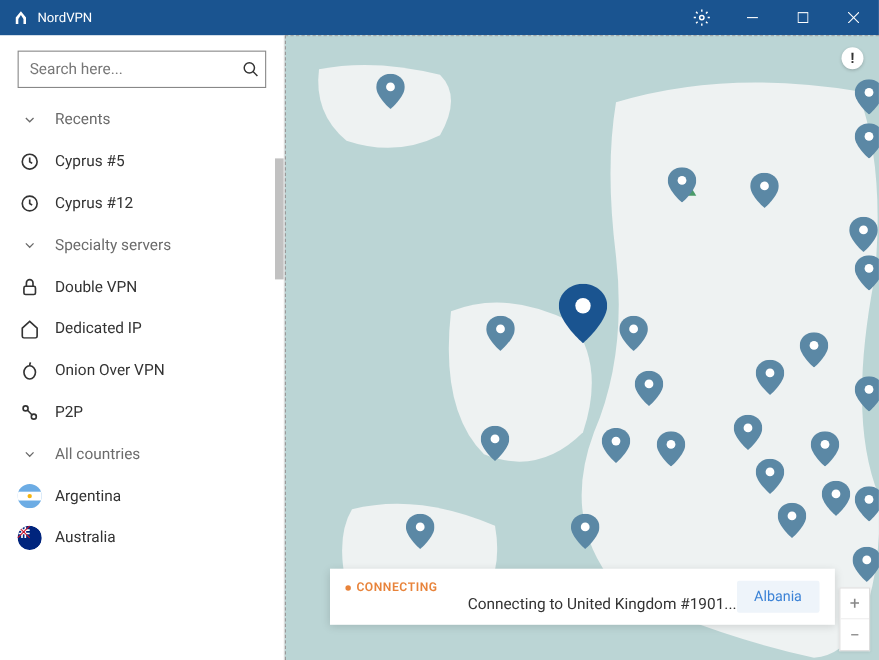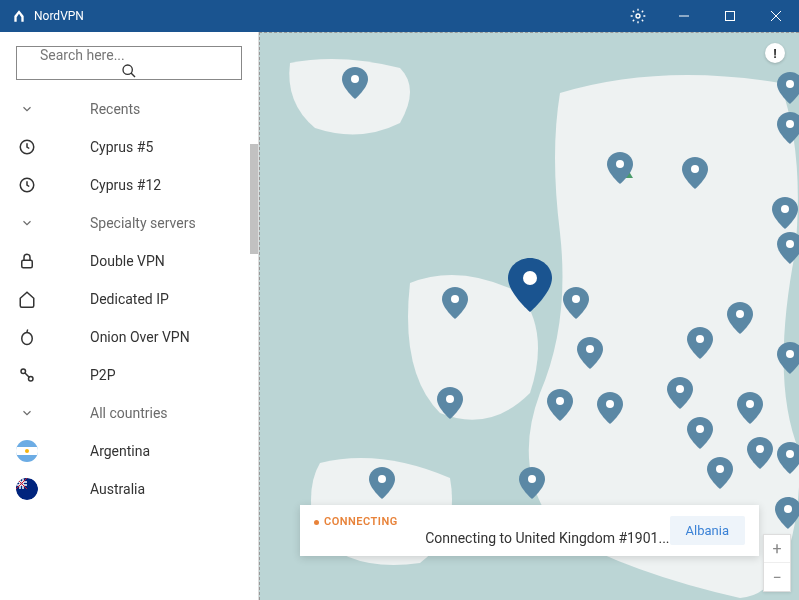--- a/index.html
+++ b/index.html
@@ -6,35 +6,35 @@
 body { width: 799px; height: 600px; overflow: hidden; background: #fff; }
 .titlebar { height: 32px; background: #1a5490; display: flex; align-items: center; justify-content: space-between; padding: 0 0 0 12px; color: #fff; gap: 44px; }
 .titlebar-left { display: flex; align-items: center; gap: 8px; }
 .titlebar-logo { width: 14px; height: 14px; }
 .titlebar-title { font-size: 12px; }
 .titlebar-right { display: flex; align-items: center; }
 .titlebar-btn { width: 46px; height: 32px; display: flex; align-items: center; justify-content: center; cursor: pointer; }
 .main { display: flex; height: 568px; }
 .sidebar { width: 259px; height: 100%; border-right: 1px solid #ddd; overflow-y: auto; position: relative; }
 .search-wrap { padding: 14px 16px 10px; }
-.search { position: relative; border: 1px solid #888; height: 34px; display: flex; align-items: center; flex-direction: column; }
+.search { position: relative; border: 1px solid #888; height: 34px; display: flex; align-items: center; }
 .search input { flex: 1; border: none; outline: none; font-size: 14px; padding: 0 10px; color: #333; background: transparent; }
 .search input::placeholder { color: #777; }
 .search-icon-wrap { width: 34px; display: flex; align-items: center; justify-content: center; }
-.list-row { display: flex; align-items: center; height: 38px; padding: 0 16px; cursor: pointer; gap: 40px; }
+.list-row { display: flex; align-items: center; height: 38px; padding: 0 16px; cursor: pointer; }
 .list-row.header { color: #6b6b6b; font-size: 14px; cursor: default; }
 .list-row-icon { width: 22px; height: 22px; display: flex; align-items: center; justify-content: center; margin-right: 12px; flex-shrink: 0; }
 .list-row-label { font-size: 14px; color: #333; }
 .list-row.header .list-row-label { color: #6b6b6b; }
 .flag { width: 22px; height: 22px; border-radius: 50%; overflow: hidden; display: block; }
 .scrollbar-thumb { position: absolute; right: 0; top: 112px; width: 8px; height: 110px; background: #c1c1c1; }
 .map-area { flex: 1; position: relative; background: #bbd5d5; overflow: hidden; border-top: 1px dashed #999; border-left: 1px dashed #999; }
 .map-svg { position: absolute; top: 0; left: 0; }
 .info-badge { position: absolute; top: 10px; right: 14px; width: 20px; height: 20px; background: #fff; border-radius: 50%; display: flex; align-items: center; justify-content: center; color: #333; font-weight: bold; font-size: 13px; box-shadow: 0 1px 3px rgba(0,0,0,0.2); cursor: pointer; }
-.status-card { position: absolute; bottom: 44px; left: 40px; right: 40px; background: #fff; box-shadow: 0 2px 8px rgba(0,0,0,0.15); padding: 10px 14px; display: flex; align-items: center; justify-content: space-between; }
+.status-card { position: absolute; bottom: 32px; left: 40px; right: 40px; background: #fff; box-shadow: 0 2px 8px rgba(0,0,0,0.15); padding: 10px 14px; display: flex; align-items: center; justify-content: space-between; }
 .status-left { flex: 1; }
 .status-label { font-size: 11px; font-weight: 600; color: #e8833a; letter-spacing: 0.5px; }
 .status-dot { display: inline-block; width: 5px; height: 5px; background: #e8833a; border-radius: 50%; margin-right: 5px; vertical-align: middle; }
 .status-text { font-size: 14px; color: #333; margin-top: 2px; text-align: right; }
 .cancel-btn { background: #eef4fa; color: #3b82d6; border: none; padding: 7px 16px; font-size: 13px; cursor: pointer; border-radius: 2px; }
 .zoom-controls { position: absolute; bottom: 8px; right: 8px; width: 28px; background: #fff; border: 1px solid #ddd; box-shadow: 0 1px 3px rgba(0,0,0,0.1); }
 .zoom-btn { height: 28px; display: flex; align-items: center; justify-content: center; cursor: pointer; color: #888; font-size: 16px; }
 .zoom-btn:first-child { border-bottom: 1px solid #eee; }
 .pin { position: absolute; transform: translate(-50%, -100%); }
 .pin-big { position: absolute; transform: translate(-50%, -100%); }

